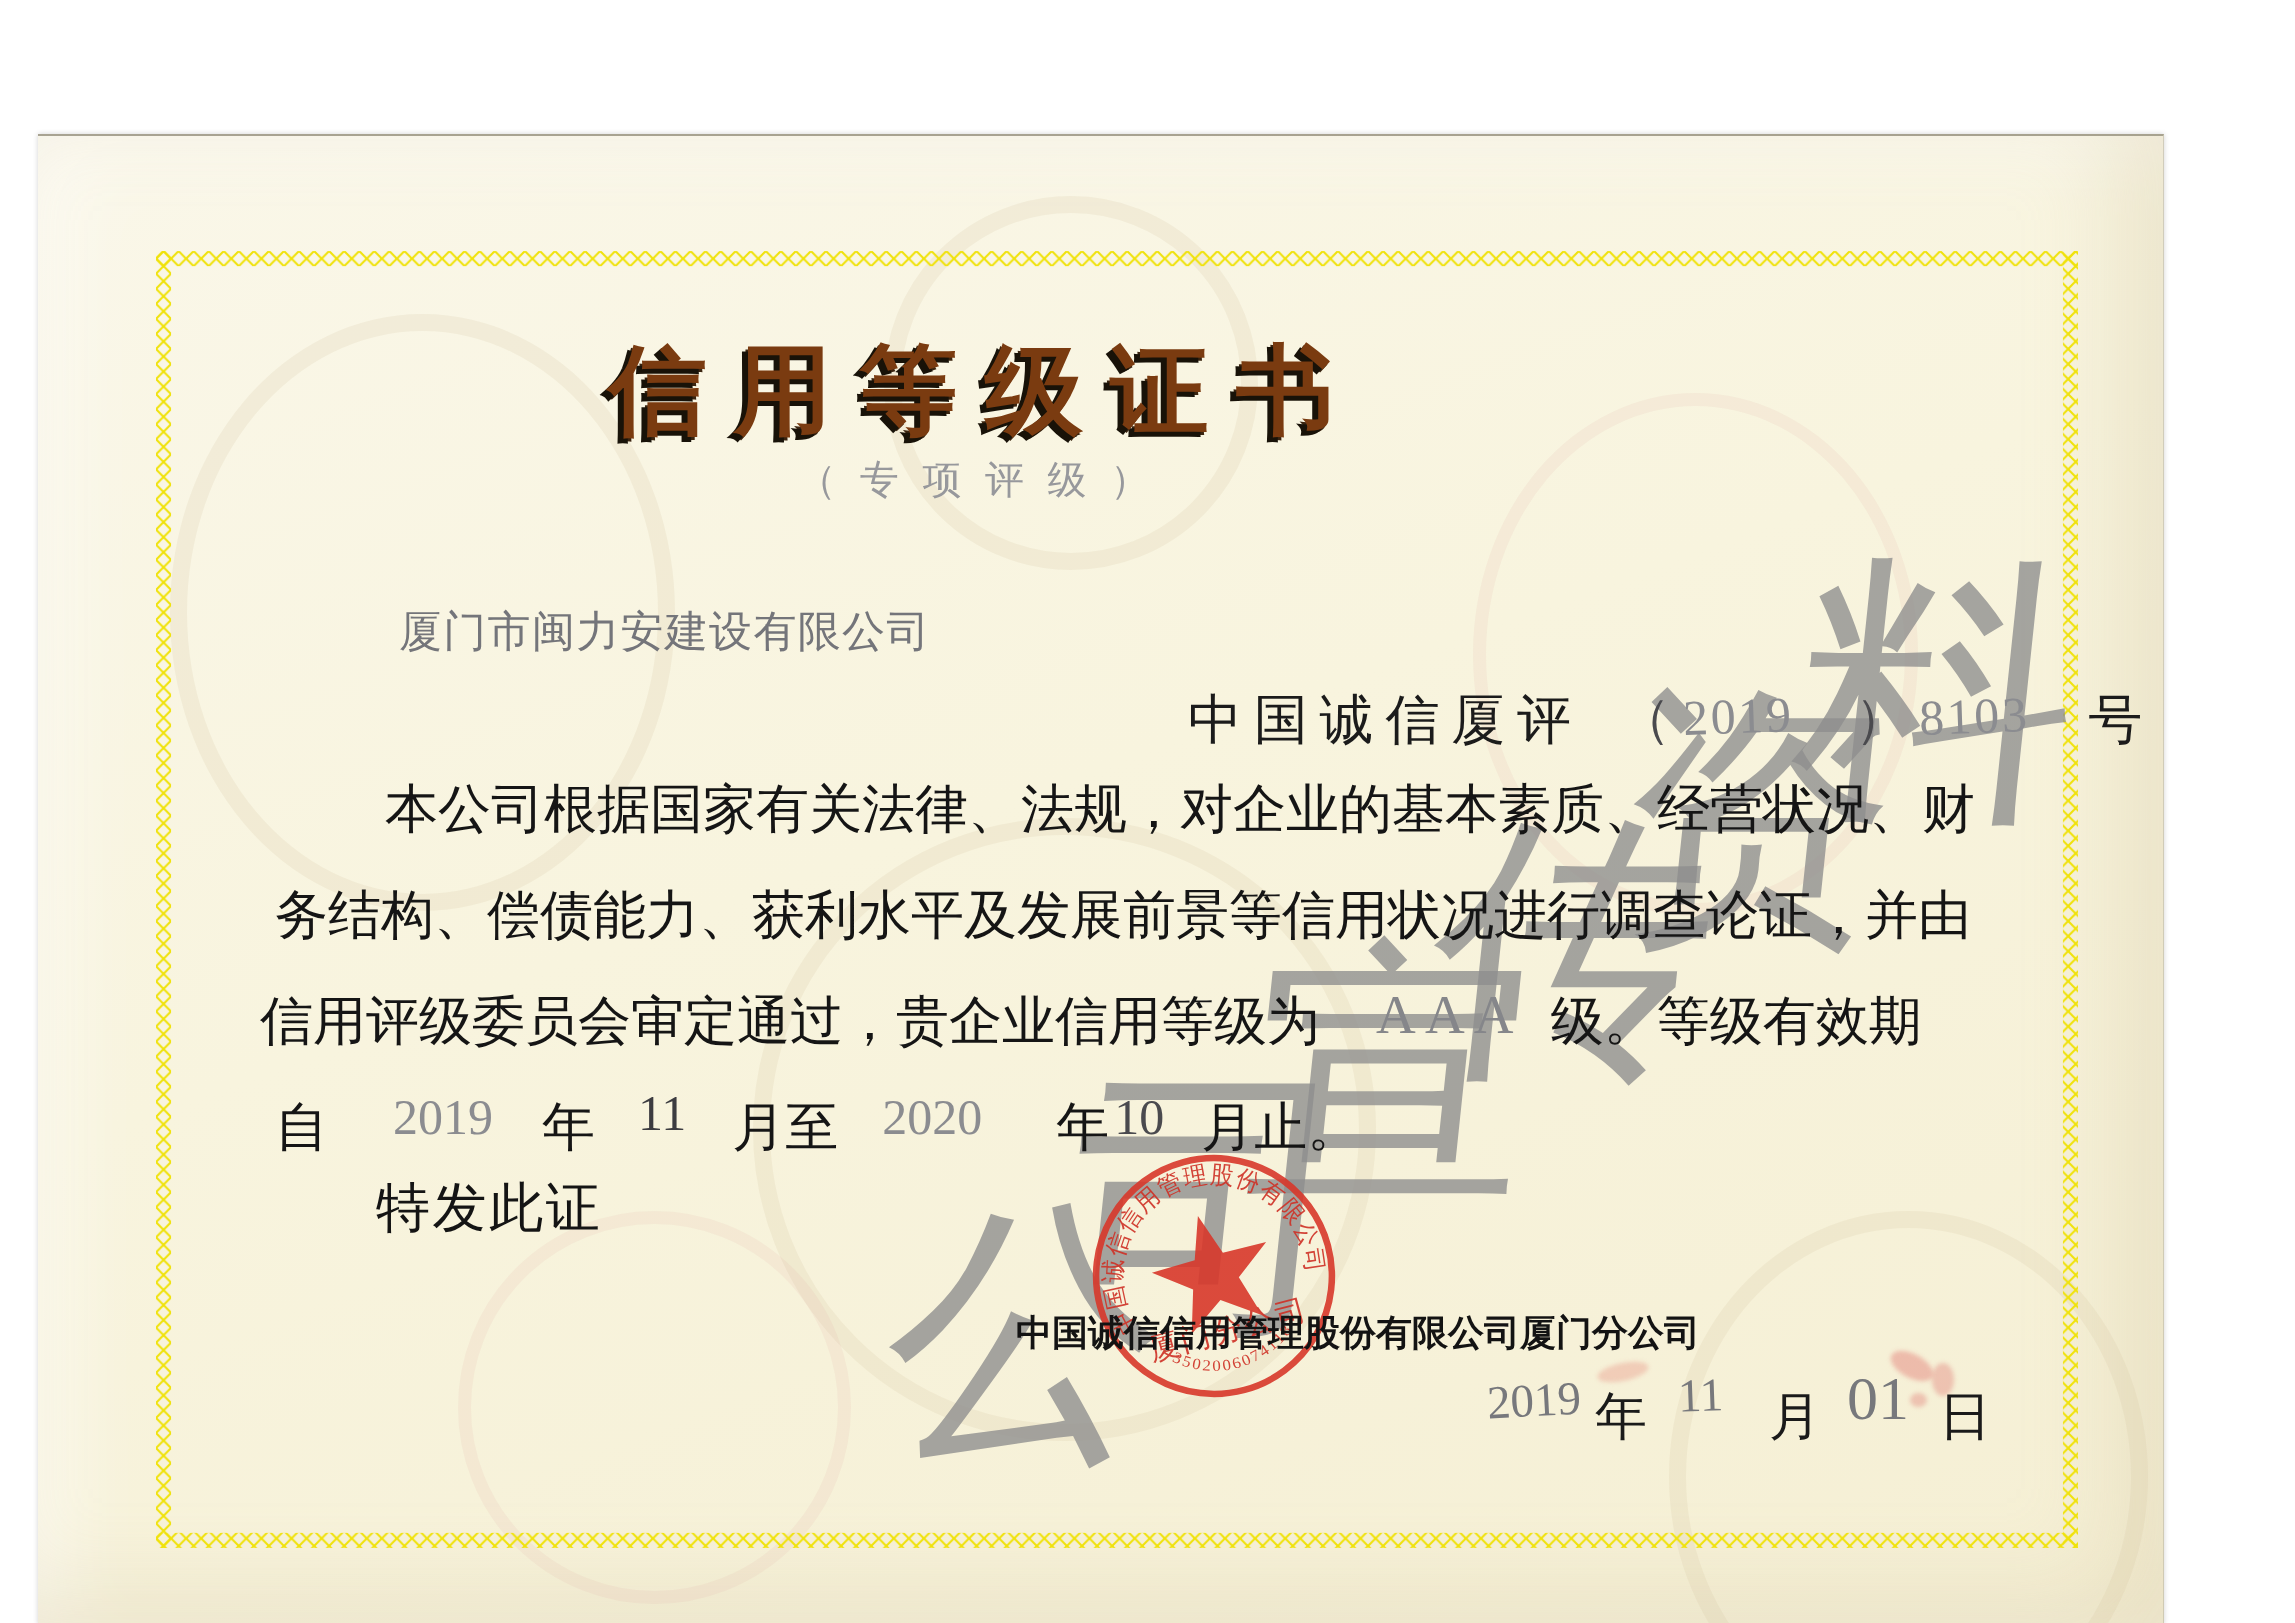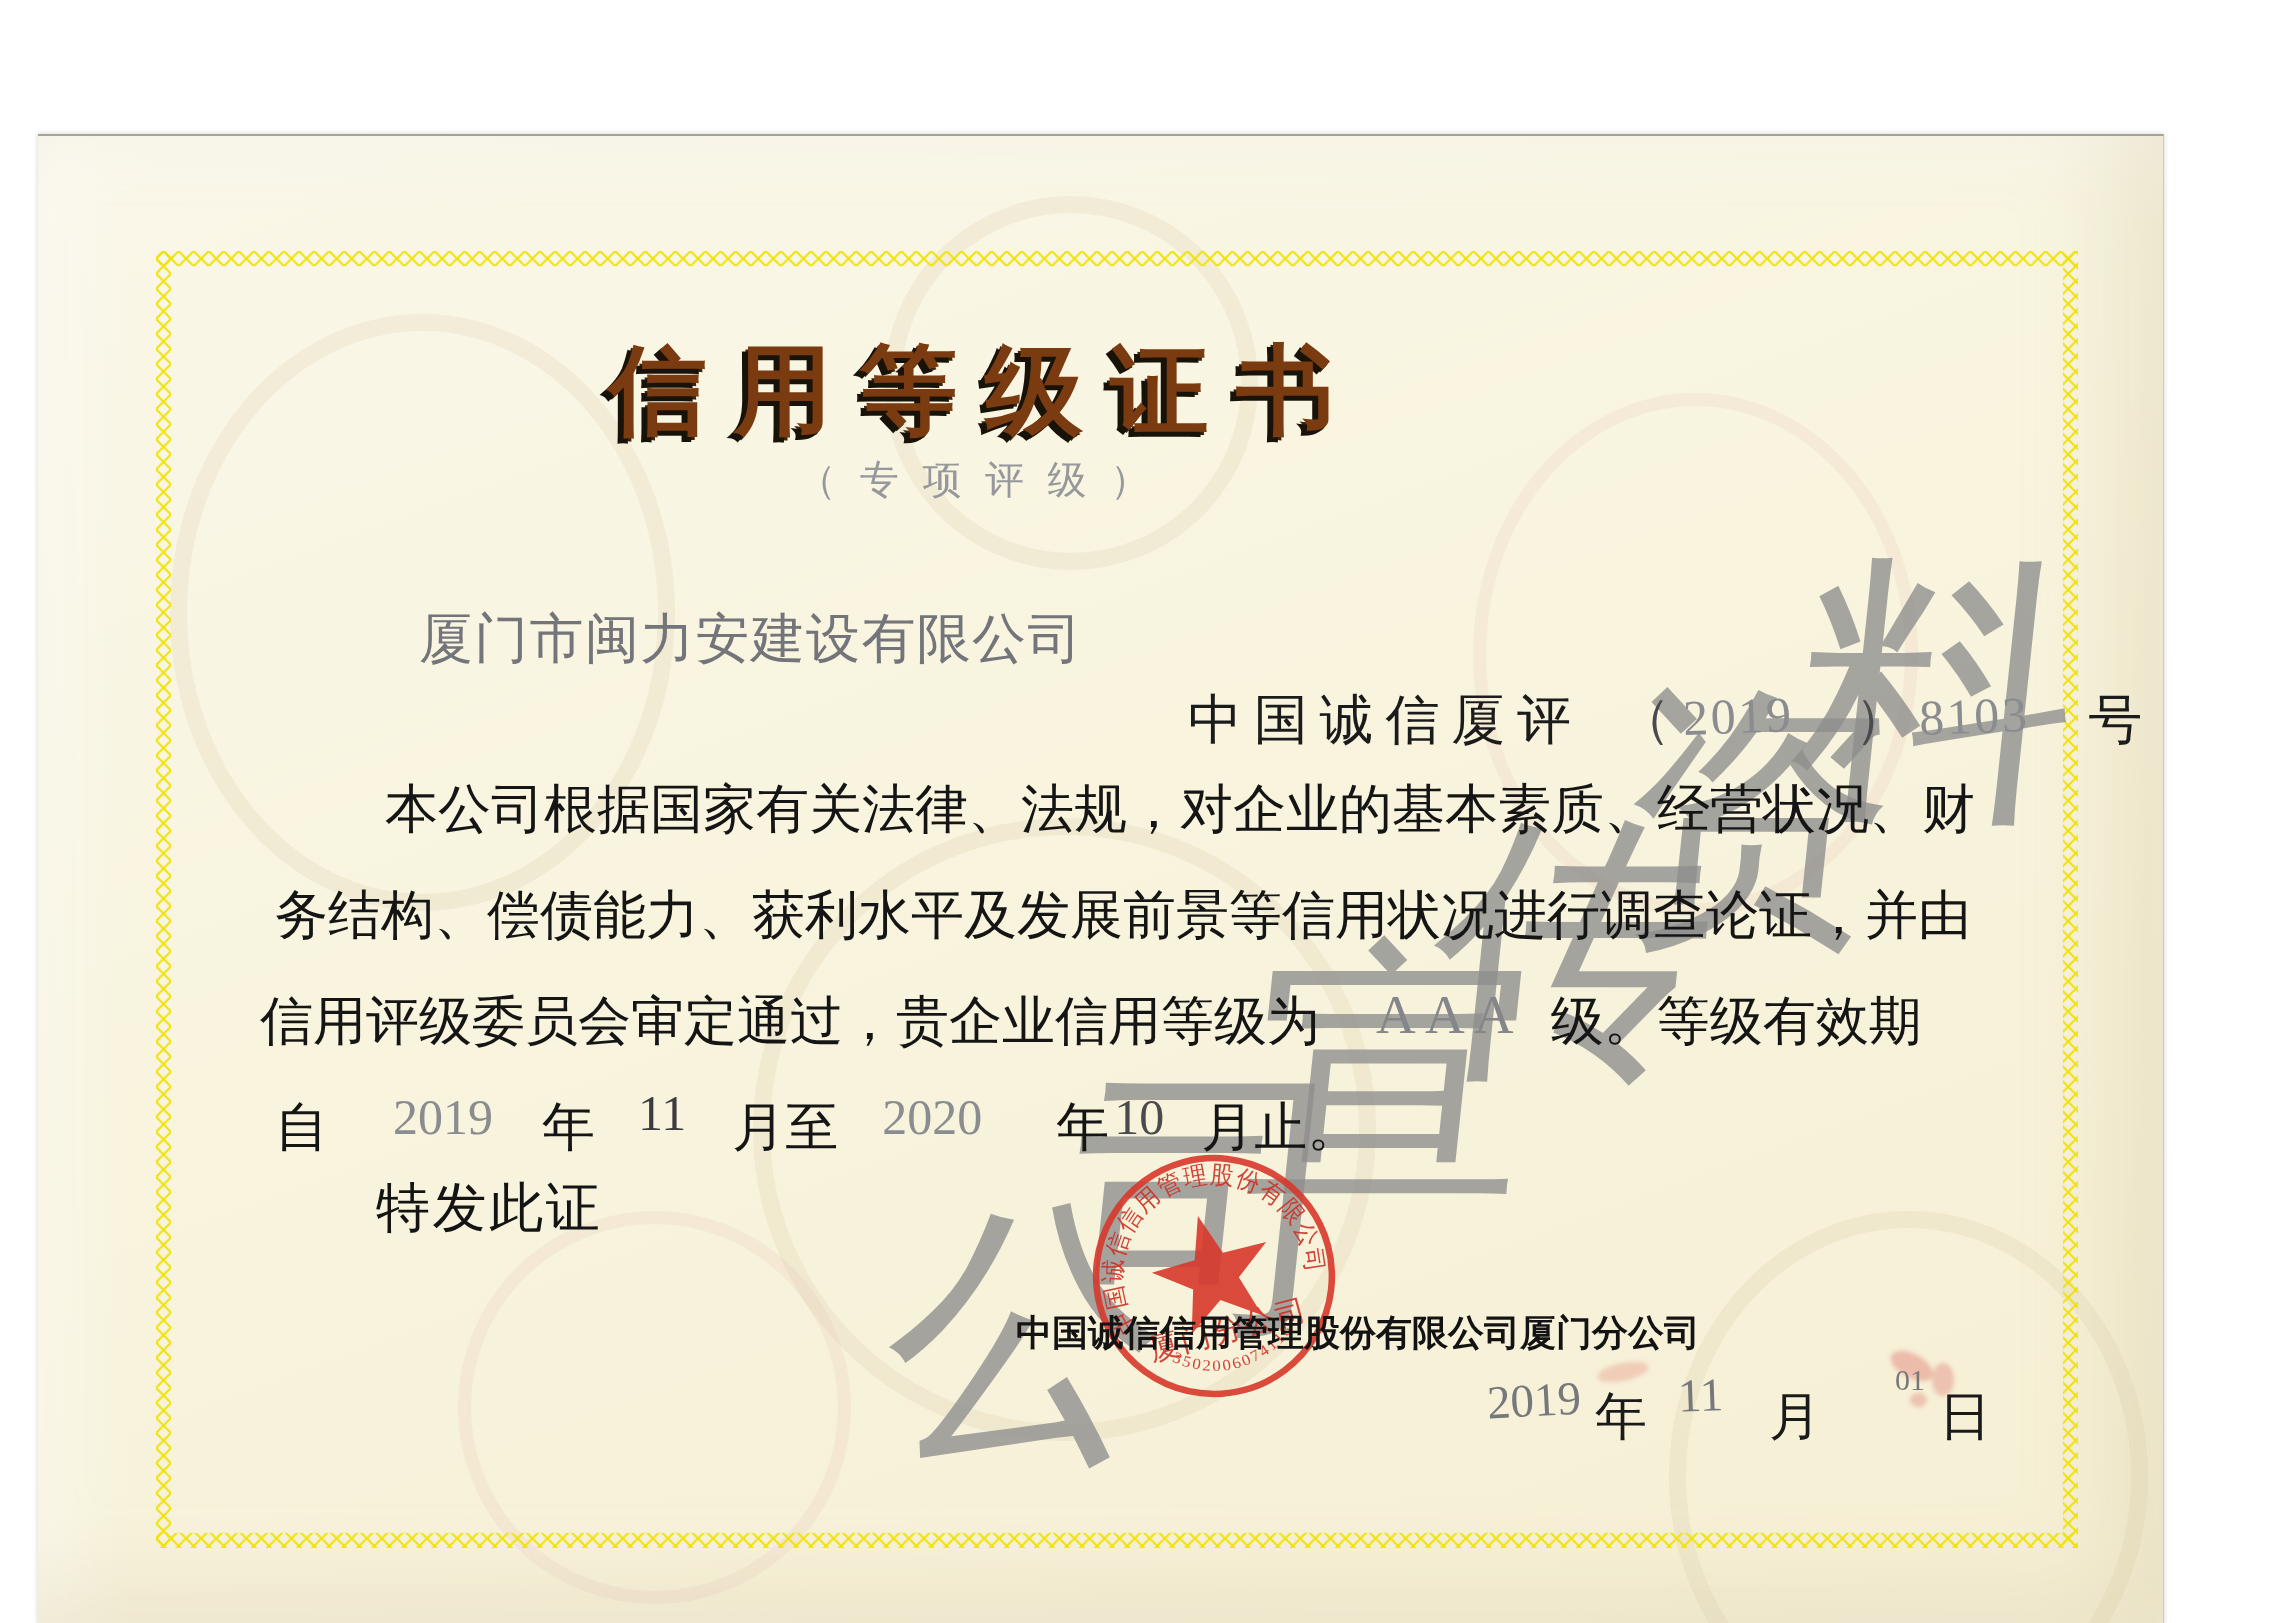--- a/index.html
+++ b/index.html
@@ -41,21 +41,21 @@
   .title{
     left:985px;top:326px;transform:translateX(-50%);
     font-size:98px;font-weight:bold;letter-spacing:27.5px;
     color:#7a3b10;
     text-shadow:-5.9px 5.2px 0 #181208,-2.6px 2.6px 0 #3a2410;
   }
   .subtitle{
     left:985px;top:453px;transform:translateX(-50%);
     font-size:39px;letter-spacing:23.6px;color:#97989c;font-weight:500;
   }
-  .company{left:419px;top:603px;font-size:54px;letter-spacing:1.3px;color:#74757a;}
+  .company{left:399px;top:603px;font-size:43px;letter-spacing:1.3px;color:#74757a;}
   .certline{left:1188px;top:684px;font-size:54px;display:flex;align-items:flex-start;}
   .certline .agency{letter-spacing:11.8px;color:#1b1b1b;}
   .certline .paren{color:#4a4a4e;font-size:52px;}
   .certline .num{font-size:50px;color:#8b8c90;position:relative;top:2.6px;letter-spacing:2.6px;}
   .bodyline{font-size:53px;color:#151515;}
   .gray-num{color:#8b8c90;}
   .rating{font-size:55px;color:#85868a;letter-spacing:9.2px;margin-left:56px;margin-right:28px;position:relative;top:-2.6px;}
   .v-num{font-size:50px;position:relative;top:-3.9px;}
   .closing{left:376px;top:1172px;font-size:54px;letter-spacing:2.6px;color:#141414;}
   .issuer{left:1016px;top:1309px;font-size:36px;font-weight:600;color:#131313;}
@@ -163,18 +163,18 @@
 <div class="abs txt dateline" style="left:1595px;top:1382px;">
   <span class="lab">年</span>
 </div>
 <div class="abs txt dateline" style="left:1678px;top:1368px;transform:rotate(-2deg);">
   <span class="num">11</span>
 </div>
 <div class="abs txt dateline" style="left:1769px;top:1382px;">
   <span class="lab">月</span>
 </div>
 <div class="abs txt dateline" style="left:1847px;top:1363px;">
-  <span class="num" style="font-size:30px;margin-left:48px;">01</span>
+  <span class="num" style="font-size:62px;">01</span>
 </div>
 <div class="abs txt dateline" style="left:1939px;top:1382px;">
   <span class="lab">日</span>
 </div>
 
 
 </body></html>

